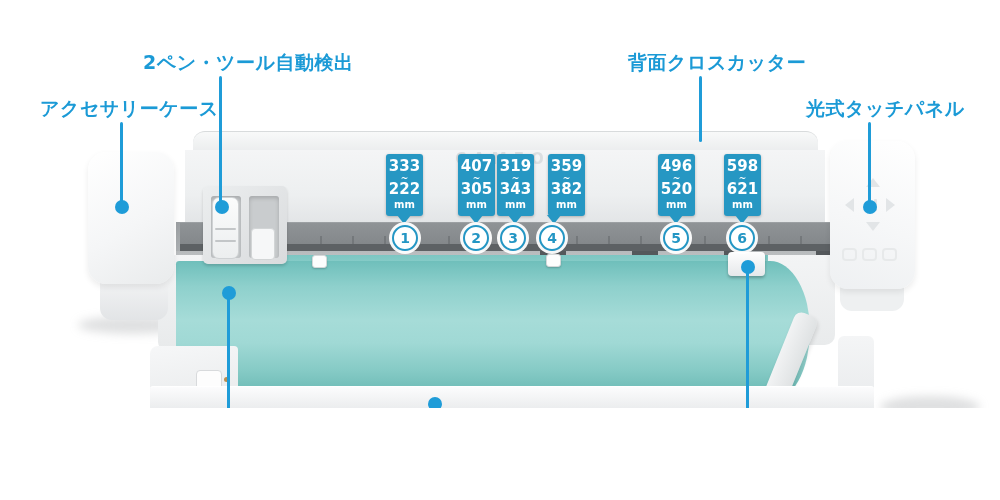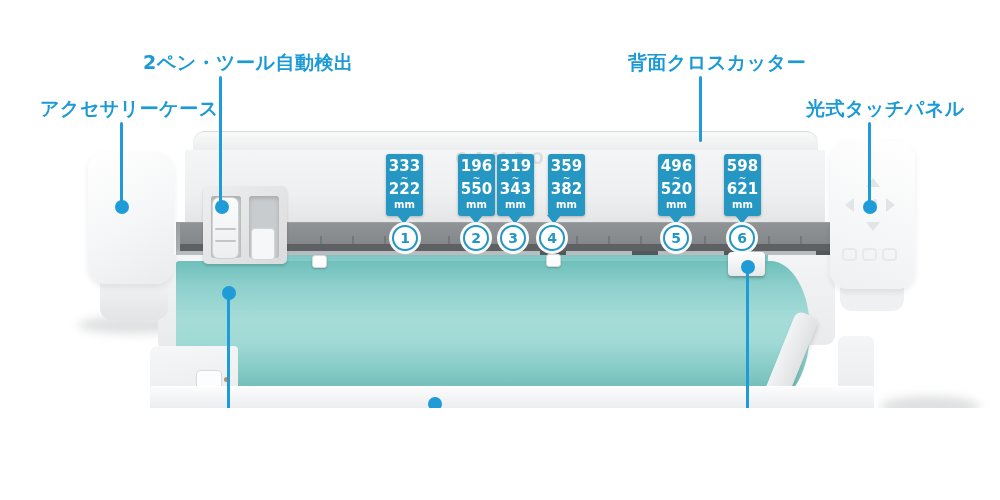--- a/index.html
+++ b/index.html
@@ -191,23 +191,23 @@
   <div class="badge" style="left:386px;">
     <span class="bmin">333</span>
     <span class="bsep">~</span>
     <span class="bmax">222</span>
     <span class="bunit">mm</span>
   </div>
   <div class="badge-tail" style="left:397px;"></div>
   <div class="numcircle" style="left:392px;">1</div>
 
   <div class="badge" style="left:458px;">
-    <span class="bmin">196</span>
-    <span class="bsep">~</span>
-    <span class="bmax">550</span>
+    <span class="bmin">407</span>
+    <span class="bsep">~</span>
+    <span class="bmax">305</span>
     <span class="bunit">mm</span>
   </div>
   <div class="badge-tail" style="left:469px;"></div>
   <div class="numcircle" style="left:463px;">2</div>
 
   <div class="badge" style="left:497px;">
     <span class="bmin">319</span>
     <span class="bsep">~</span>
     <span class="bmax">343</span>
     <span class="bunit">mm</span>

